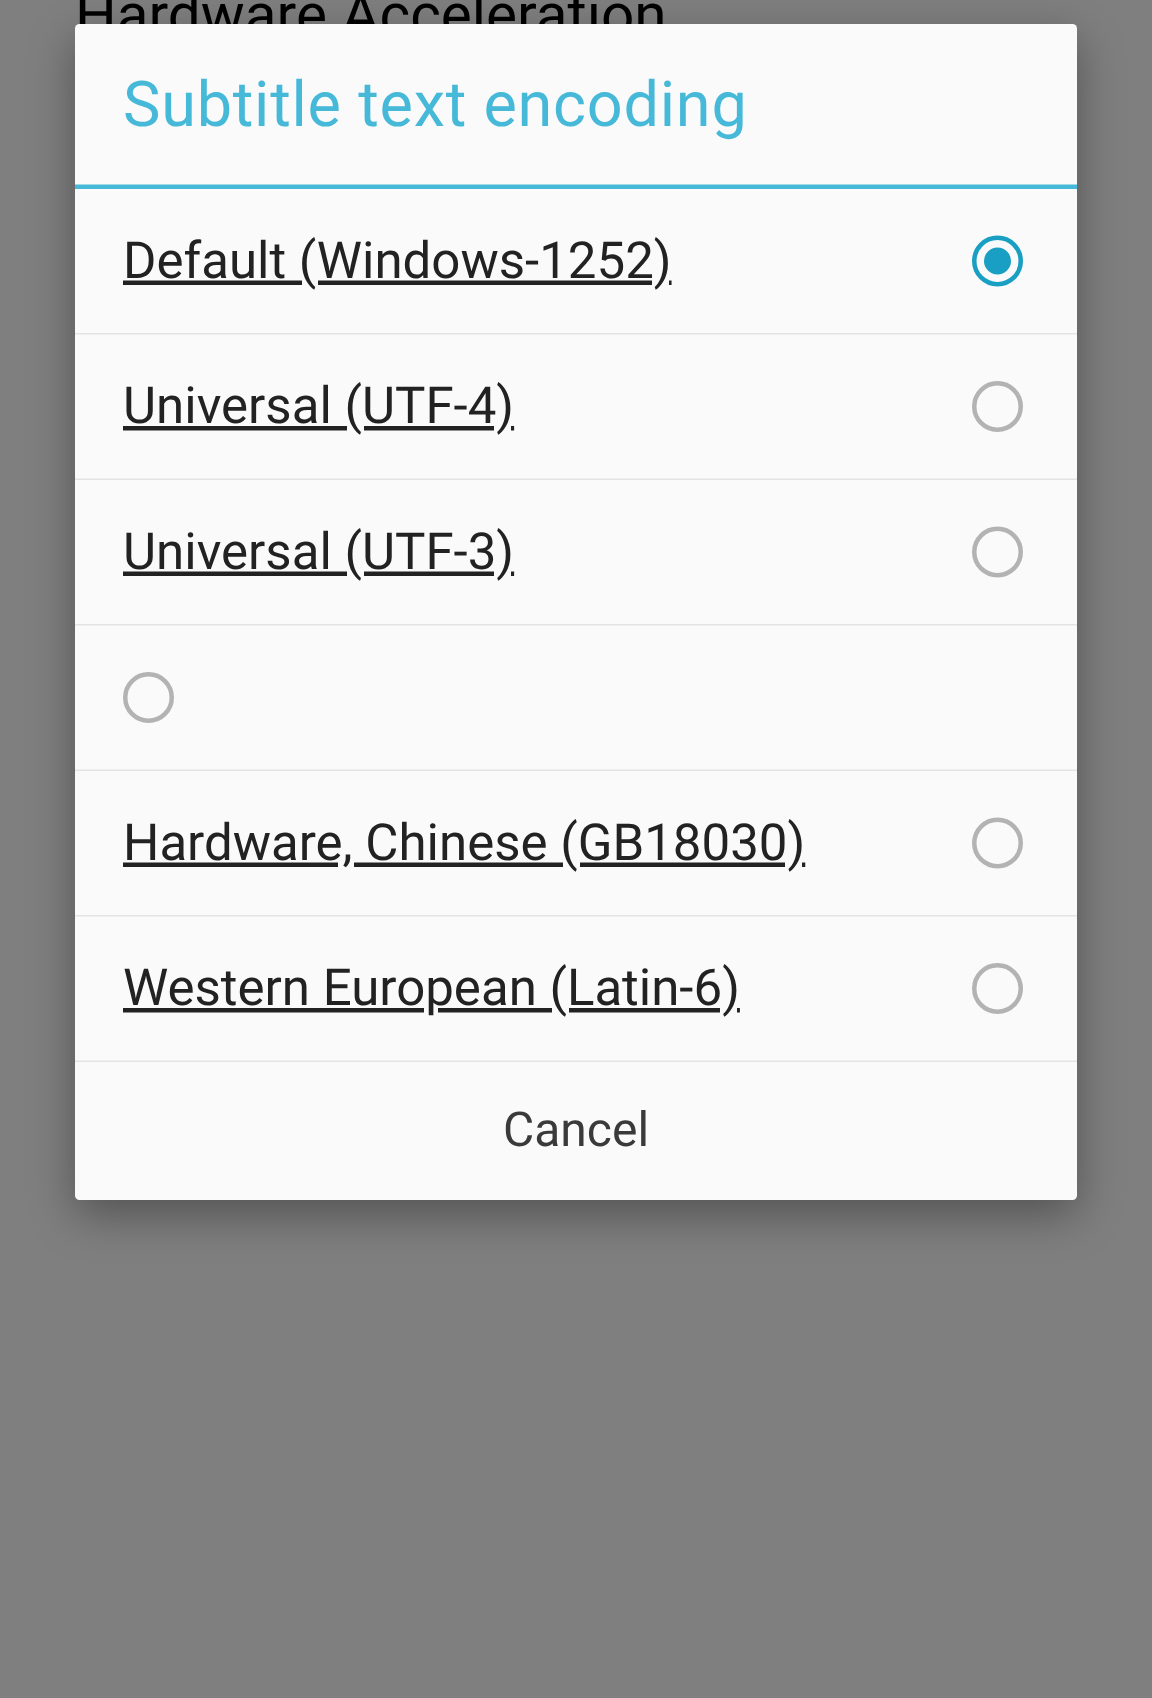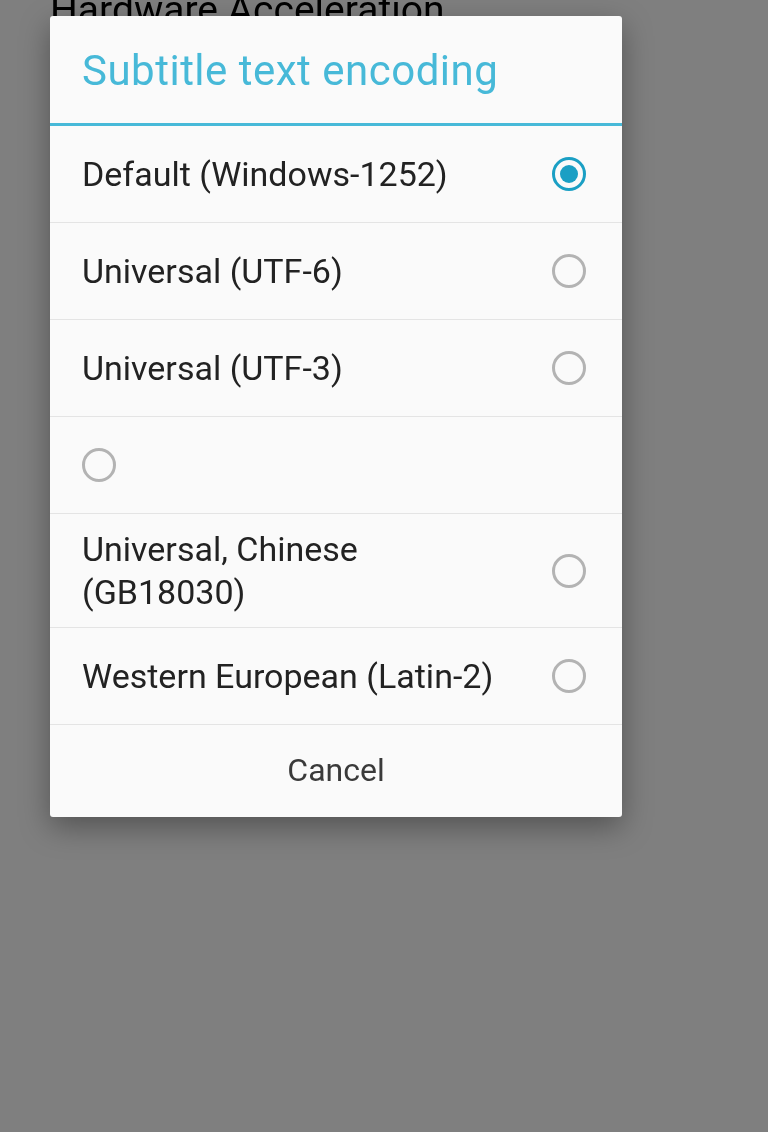--- a/index.html
+++ b/index.html
@@ -33,21 +33,21 @@
     inset: 0;
     background: rgba(0,0,0,0.5);
     z-index: 2;
   }
 
   
   .dialog {
     position: absolute;
     left: 50px;
     top: 16px;
-    width: 572px;
+    width: 668px;
     background: #fafafa;
     box-shadow: 0 10px 30px rgba(0,0,0,0.35);
     border-radius: 3px;
     z-index: 3;
     display: flex;
     flex-direction: column;
   }
   .dialog-header {
     padding: 30px 32px 28px;
     font-size: 42px;
@@ -70,20 +70,21 @@
     font-size: 34px;
     color: #222;
     box-sizing: border-box;
   }
   .option .label {
     flex: 1;
     padding-right: 24px;
     line-height: 1.25;
     padding-top: 14px;
     padding-bottom: 14px;
+    text-decoration: underline;
   }
   .radio {
     width: 34px;
     height: 34px;
     border: 3px solid #b3b3b3;
     border-radius: 50%;
     position: relative;
     flex-shrink: 0;
     box-sizing: border-box;
   }
@@ -118,33 +119,33 @@
 <div class="scrim"></div>
 
 <div class="dialog">
   <div class="dialog-header">Subtitle text encoding</div>
   <div class="options" id="options-container">
       <div class="option">
         <span class="label">Default (Windows-1252)</span>
         <span class="radio selected"></span>
       </div>
       <div class="option">
-        <span class="label">Universal (UTF-6)</span>
+        <span class="label">Universal (UTF-4)</span>
         <span class="radio"></span>
       </div>
       <div class="option">
         <span class="label">Universal (UTF-3)</span>
         <span class="radio"></span>
       </div>
       <div class="option">
         <span class="radio"></span>
       </div>
       <div class="option">
-        <span class="label">Universal, Chinese (GB18030)</span>
+        <span class="label">Hardware, Chinese (GB18030)</span>
         <span class="radio"></span>
       </div>
       <div class="option">
-        <span class="label">Western European (Latin-2)</span>
+        <span class="label">Western European (Latin-6)</span>
         <span class="radio"></span>
       </div>
     </div>
   <div class="dialog-footer">Cancel</div>
 </div>
 
 </body></html>

